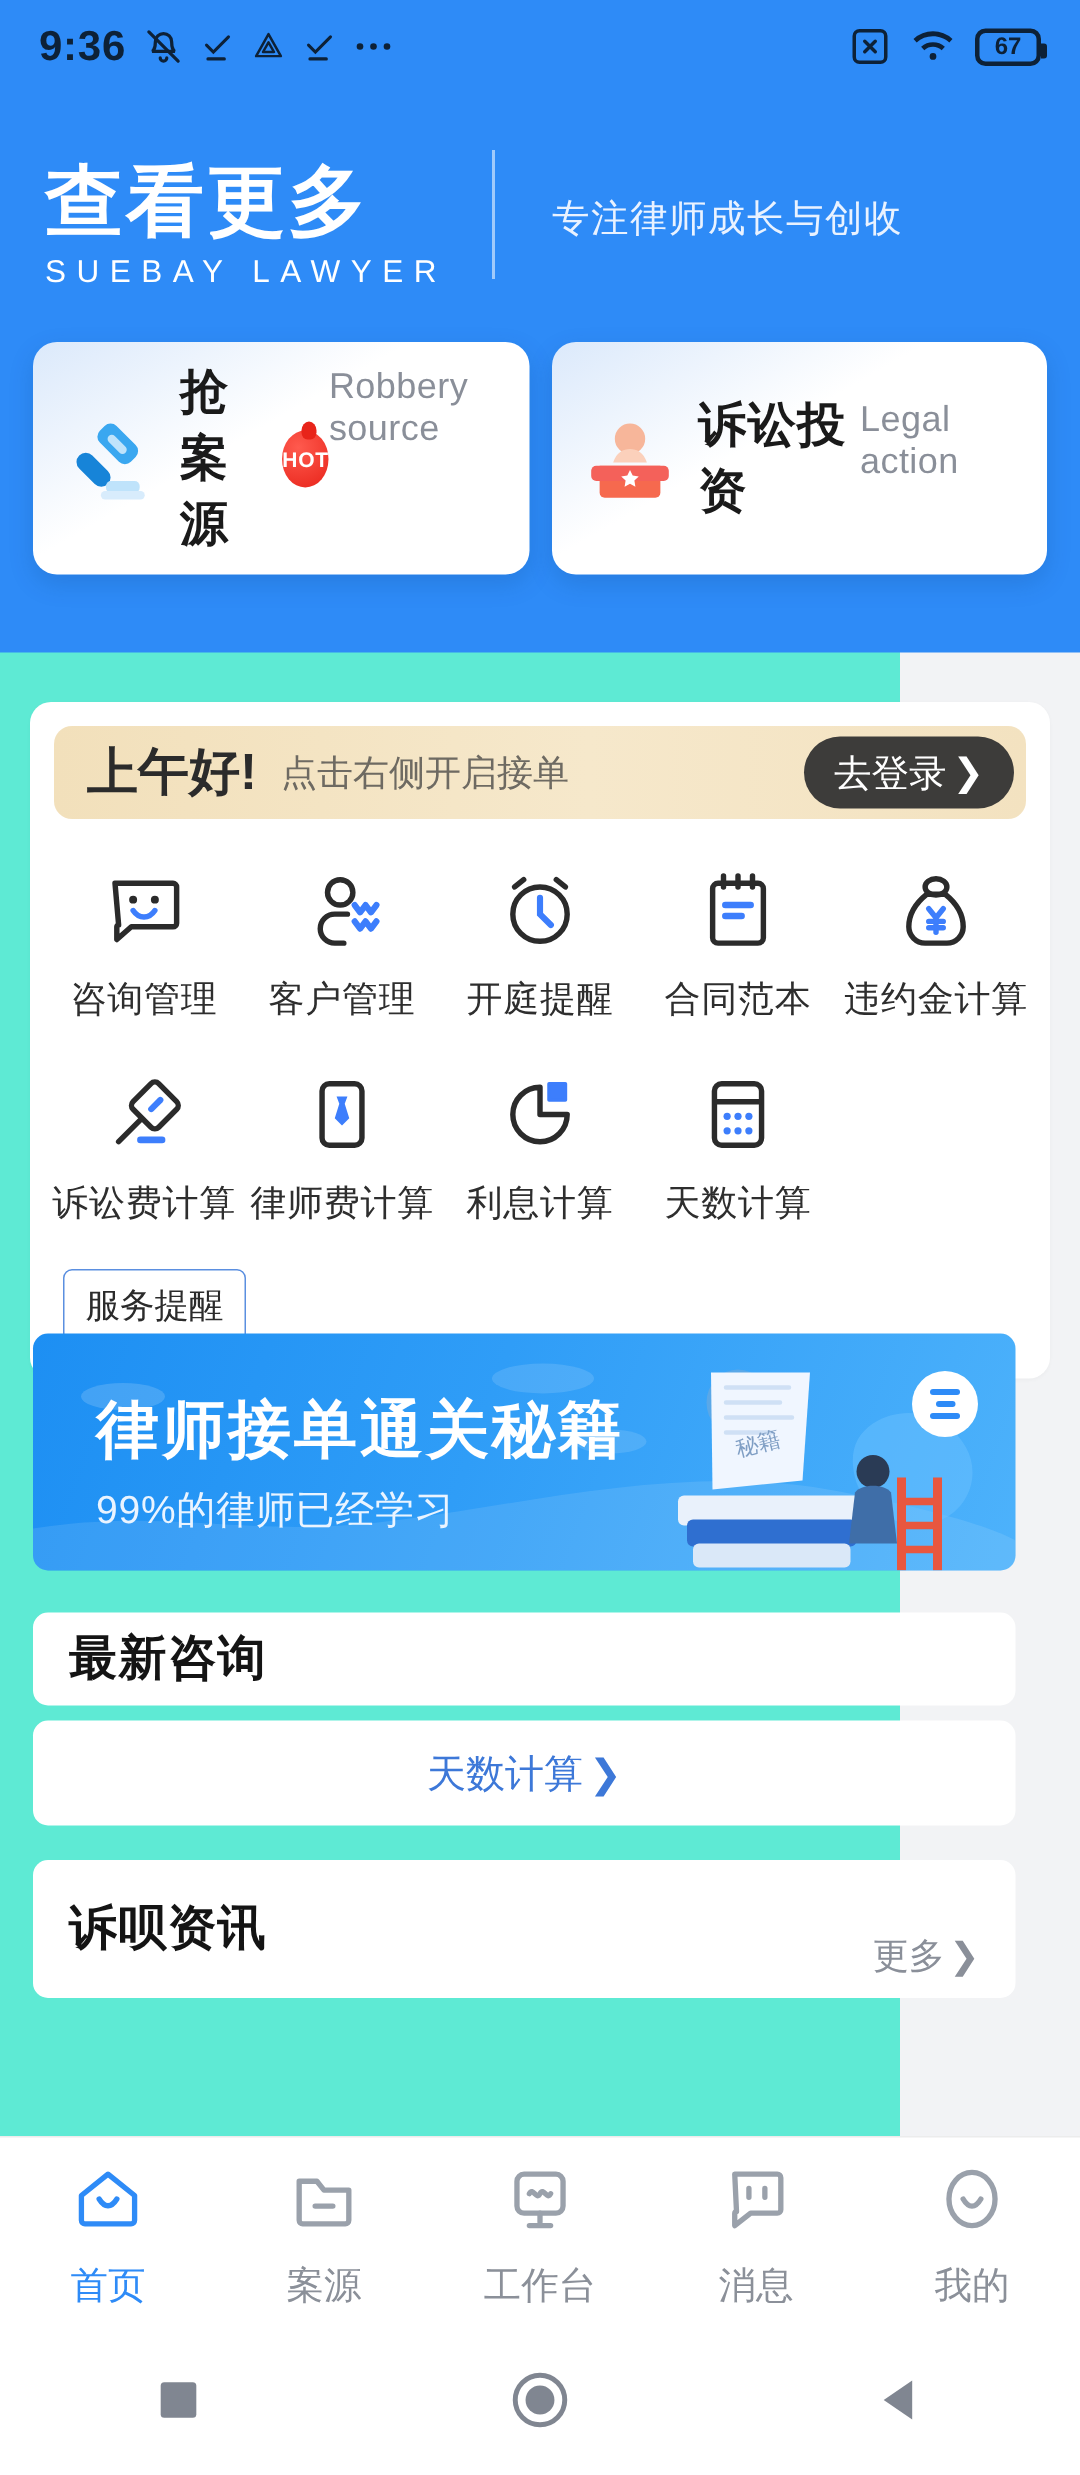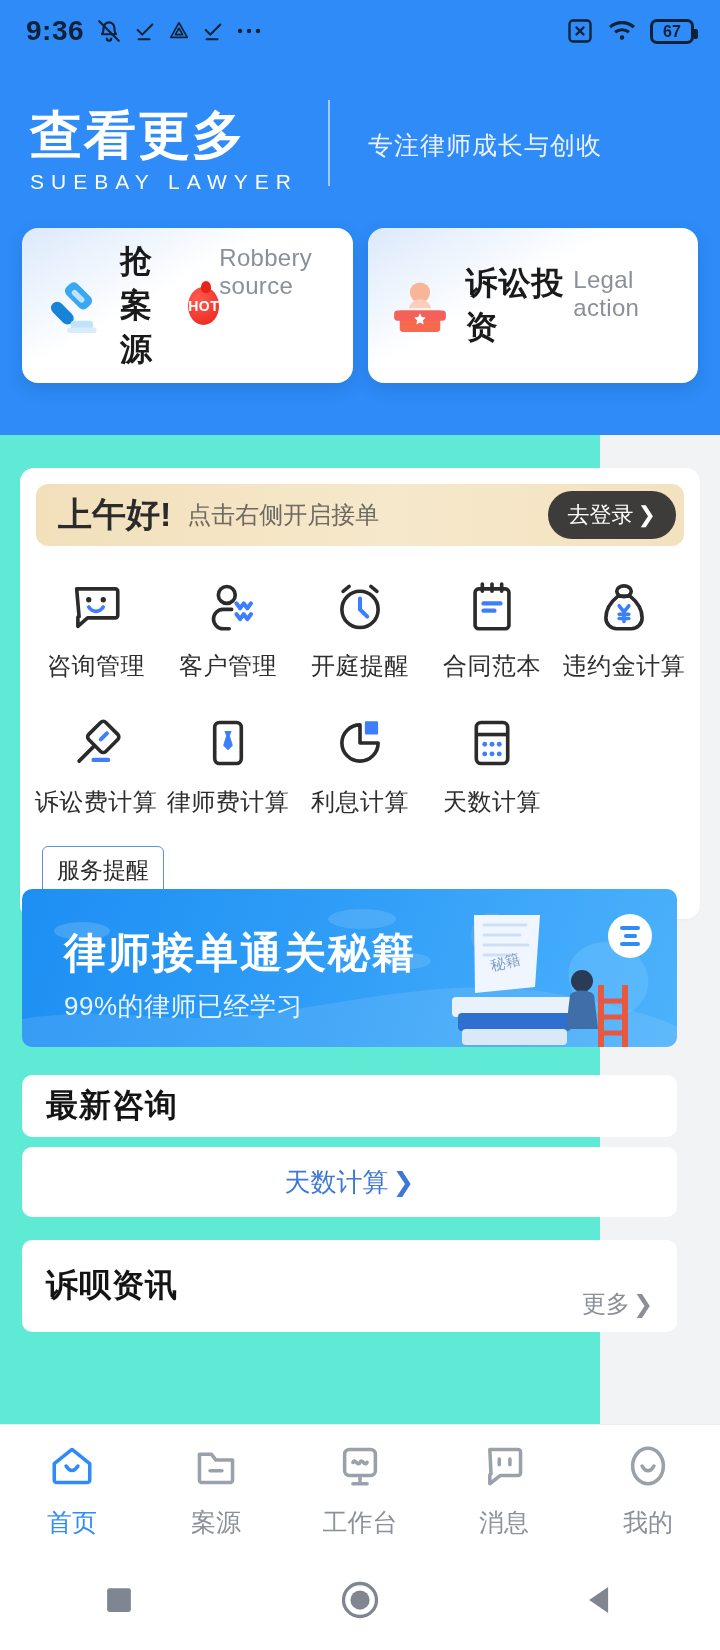--- a/index.html
+++ b/index.html
@@ -84,21 +84,21 @@
   .greet {
     margin:16px 16px 0 16px; height:62px; border-radius:12px;
     background:linear-gradient(90deg,#f2e0bb 0%,#f6e8cb 55%,#f3e2c0 100%);
     display:flex; align-items:center; padding:0 8px 0 22px;
   }
   .greet-a { font-size:34px; font-weight:700; color:#2b2b2b; }
   .greet-b { font-size:24px; color:#6e6a62; margin-left:16px; }
   .greet-btn {
     margin-left:auto; background:#3d3c3a; color:#fff; border-radius:30px;
     height:48px; padding:0 20px; display:flex; align-items:center; gap:4px;
-    font-size:22px; font-weight:500; border:none; cursor:pointer;
+    font-size:25px; font-weight:500; border:none; cursor:pointer;
   }
 
   .grid { display:flex; flex-wrap:wrap; padding:18px 10px 0 10px; }
   .tile {
     width:20%; display:flex; flex-direction:column; align-items:center;
     padding:14px 0 18px 0; cursor:pointer;
   }
   .tile svg { display:block; }
   .tile-label { font-size:24px; color:#2e2e2e; margin-top:14px; letter-spacing:.5px; }
 

